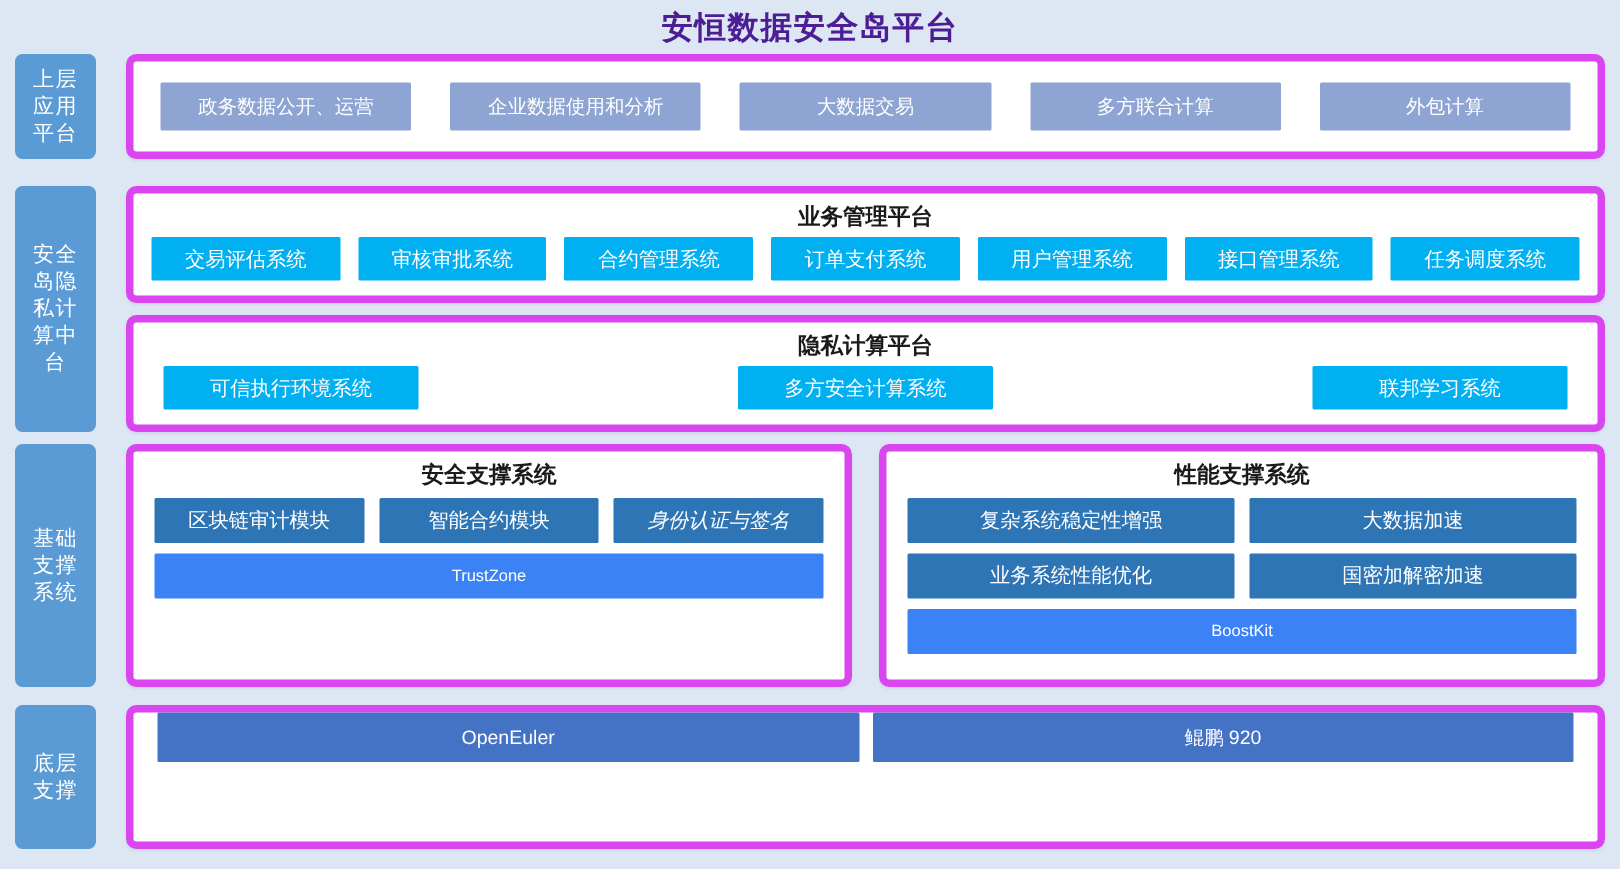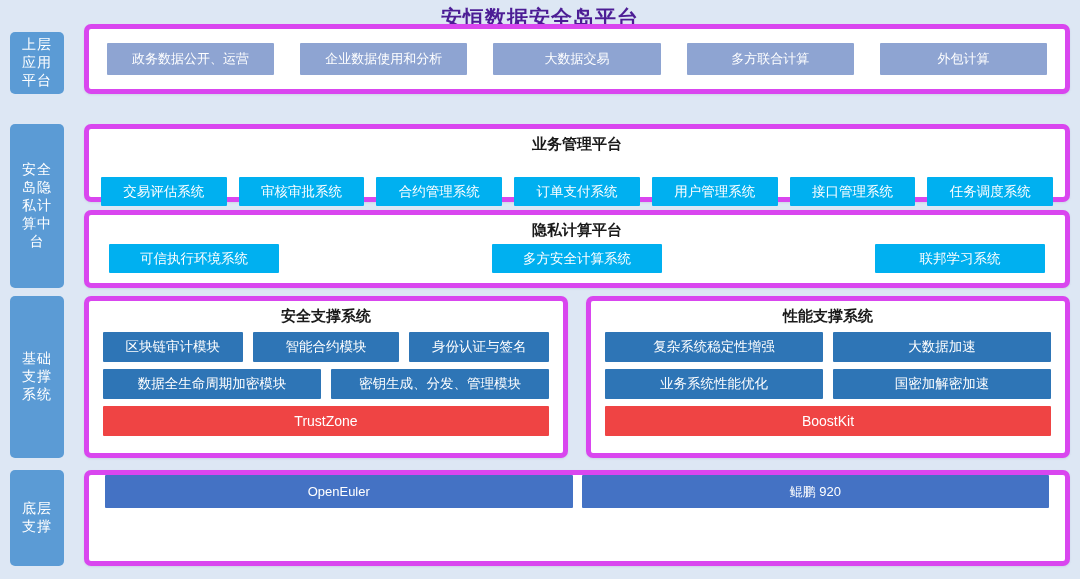--- a/index.html
+++ b/index.html
@@ -105,67 +105,67 @@
     height: 29px;
     border-radius: 1px;
   }
   .chip-module {
     background: #2e75b6;
     font-size: 13.5px;
     height: 30px;
     border-radius: 1px;
   }
   .chip-red {
-    background: #ef4444;
-    font-size: 14px;
+    background: #3b82f6;
+    font-size: 11px;
     height: 30px;
     border-radius: 1px;
     width: 100%;
   }
   .chip-royal {
     background: #4472c4;
     font-size: 13px;
     height: 33px;
     border-radius: 1px;
     width: 100%;
   }
 
   
-  #row-app { top: 24px; height: 70px; align-items: flex-end; }
+  #row-app { top: 36px; height: 70px; }
   #row-app .side-tab { font-size: 14px; }
   #row-app .panel { height: 70px; display: flex; align-items: center; }
   #row-app .panel-body { width: 100%; padding: 0 18px; gap: 26px; }
 
   
   #row-mid { top: 124px; height: 164px; }
   #row-mid .panel.biz { height: 78px; }
   #row-mid .panel.privacy { height: 78px; }
   #row-mid .panel-body { padding: 4px 12px 0 12px; gap: 12px; }
-  #row-mid .biz .chip-cyan { flex: 1 1 0; margin-top: 19px; }
+  #row-mid .biz .chip-cyan { flex: 1 1 0; }
   #row-mid .privacy .panel-body { padding: 4px 20px 0 20px; }
   #row-mid .privacy .chip-cyan { width: 170px; }
 
   
   #row-support { top: 296px; height: 162px; }
   #row-support .panels { flex-direction: row; gap: 18px; }
   #row-support .panel {
     flex: 1 1 0;
     height: 162px;
     padding: 0 14px 0 14px;
     display: flex;
     flex-direction: column;
   }
   .mod-rows { display: flex; flex-direction: column; gap: 7px; padding-top: 6px; }
   .mod-line { display: flex; gap: 10px; }
   .mod-line .chip-module { flex: 1 1 0; }
 
   
   .sec-r1 .chip-module:nth-child(1) { flex: 1 1 0; }
   .sec-r1 .chip-module:nth-child(2) { flex: 1.05 1 0; }
-  .sec-r1 .chip-module:nth-child(3) { flex: 1 1 0; }
+  .sec-r1 .chip-module:nth-child(3) { flex: 1 1 0; font-style: italic; }
   .sec-r2 .chip-module:nth-child(1) { flex: 1 1 0; }
   .sec-r2 .chip-module:nth-child(2) { flex: 1 1 0; }
 
   
   #row-bottom { top: 470px; height: 96px; }
   #row-bottom .panel { height: 96px; display: flex; flex-direction: row; justify-content: center; gap: 9px; padding: 0 16px; }
 </style>
 </head>
 <body>
 
@@ -236,24 +236,20 @@
     <div class="panels">
 
       <div class="panel">
         <div class="panel-title">安全支撑系统</div>
         <div class="mod-rows">
           <div class="mod-line sec-r1">
             <div class="chip chip-module">区块链审计模块</div>
             <div class="chip chip-module">智能合约模块</div>
             <div class="chip chip-module">身份认证与签名</div>
           </div>
-          <div class="mod-line sec-r2">
-            <div class="chip chip-module">数据全生命周期加密模块</div>
-            <div class="chip chip-module">密钥生成、分发、管理模块</div>
-          </div>
           <div class="mod-line">
             <div class="chip chip-red">TrustZone</div>
           </div>
         </div>
       </div>
 
       <div class="panel">
         <div class="panel-title">性能支撑系统</div>
         <div class="mod-rows">
           <div class="mod-line">

